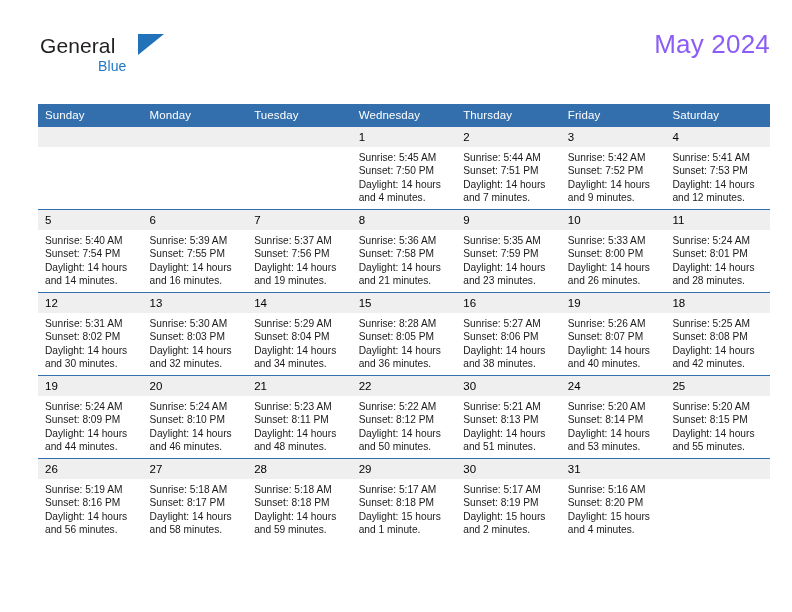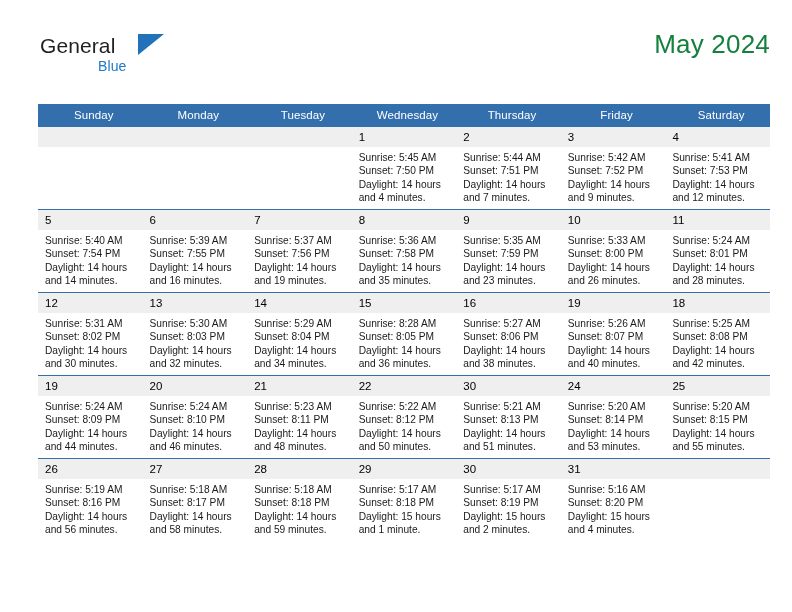--- a/index.html
+++ b/index.html
@@ -67,21 +67,21 @@
 
   .title-block {
     position: absolute;
     right: 0;
     top: 0;
     text-align: right;
   }
   .cal-title {
     font-size: 26px;
     line-height: 32px;
-    color: #15803d;
+    color: #8b5cf6;
     font-weight: normal;
     margin: 0;
     letter-spacing: 0.2px;
   }
   .cal-subtitle {
     font-size: 14.5px;
     line-height: 20px;
     color: #000;
     margin: 8px 0 0 0;
     font-weight: normal;
@@ -95,21 +95,21 @@
     top: 104px;
     width: 732px;
     border-collapse: collapse;
     table-layout: fixed;
   }
   .calendar th {
     background: #336fac;
     color: #ffffff;
     font-size: 11.5px;
     font-weight: normal;
-    text-align: center;
+    text-align: left;
     padding: 5px 0 5px 7px;
     height: 11px;
     letter-spacing: 0.1px;
   }
   .calendar td {
     vertical-align: top;
     width: 104.57px;
     height: 82px;
     padding: 0;
     border-top: 1.6px solid #336fac;
@@ -267,21 +267,21 @@
                 <div class="wrap2">Daylight: 14 hours and 19 minutes.</div>
               </div>
             </div>
           </td>
           <td>
             <div class="daybox">
               <div class="daynum">8</div>
               <div class="details">
                 <div>Sunrise: 5:36 AM</div>
                 <div>Sunset: 7:58 PM</div>
-                <div class="wrap2">Daylight: 14 hours and 35 minutes.</div>
+                <div class="wrap2">Daylight: 14 hours and 21 minutes.</div>
               </div>
             </div>
           </td>
           <td>
             <div class="daybox">
               <div class="daynum">9</div>
               <div class="details">
                 <div>Sunrise: 5:35 AM</div>
                 <div>Sunset: 7:59 PM</div>
                 <div class="wrap2">Daylight: 14 hours and 23 minutes.</div>

